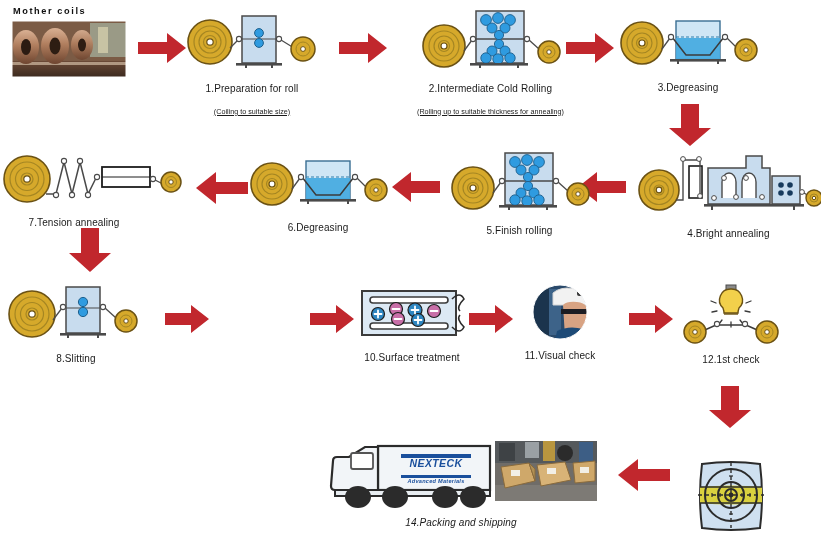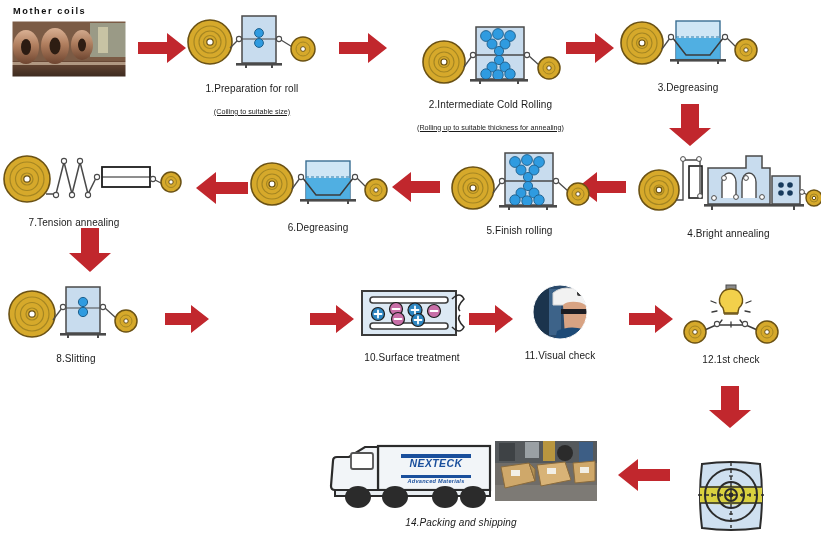--- a/index.html
+++ b/index.html
@@ -108,21 +108,21 @@
     <div class="cap">1.Preparation for roll</div>
     <div class="cap2" style="margin-top:9px;">(Coiling to suitable size)</div>
   </div>
 
   <div class="arw" style="left:339px;top:33px;">
     <svg width="48" height="30" viewBox="0 0 48 30">
       <path d="M0 9 H29 V0 L48 15 L29 30 V21 H0 Z" fill="#C1272D"></path>
     </svg>
   </div>
 
-  <div class="node" style="left:398px;top:24px;width:185px;text-align:center;">
+  <div class="node" style="left:398px;top:8px;width:185px;text-align:center;">
     <div class="art">
       <svg width="145" height="66" viewBox="0 0 145 66">
         <g>
           <circle cx="26" cy="38" r="21" fill="#D6A92B" stroke="#6b5214" stroke-width="1.6"></circle>
           <circle cx="26" cy="38" r="15" fill="none" stroke="#a58622" stroke-width="1.2"></circle>
           <circle cx="26" cy="38" r="10" fill="none" stroke="#a58622" stroke-width="1.2"></circle>
           <circle cx="26" cy="38" r="5.5" fill="none" stroke="#a58622" stroke-width="1.2"></circle>
           <circle cx="26" cy="38" r="3" fill="#ffffff" stroke="#6b5214" stroke-width="1.2"></circle>
         </g>
 

